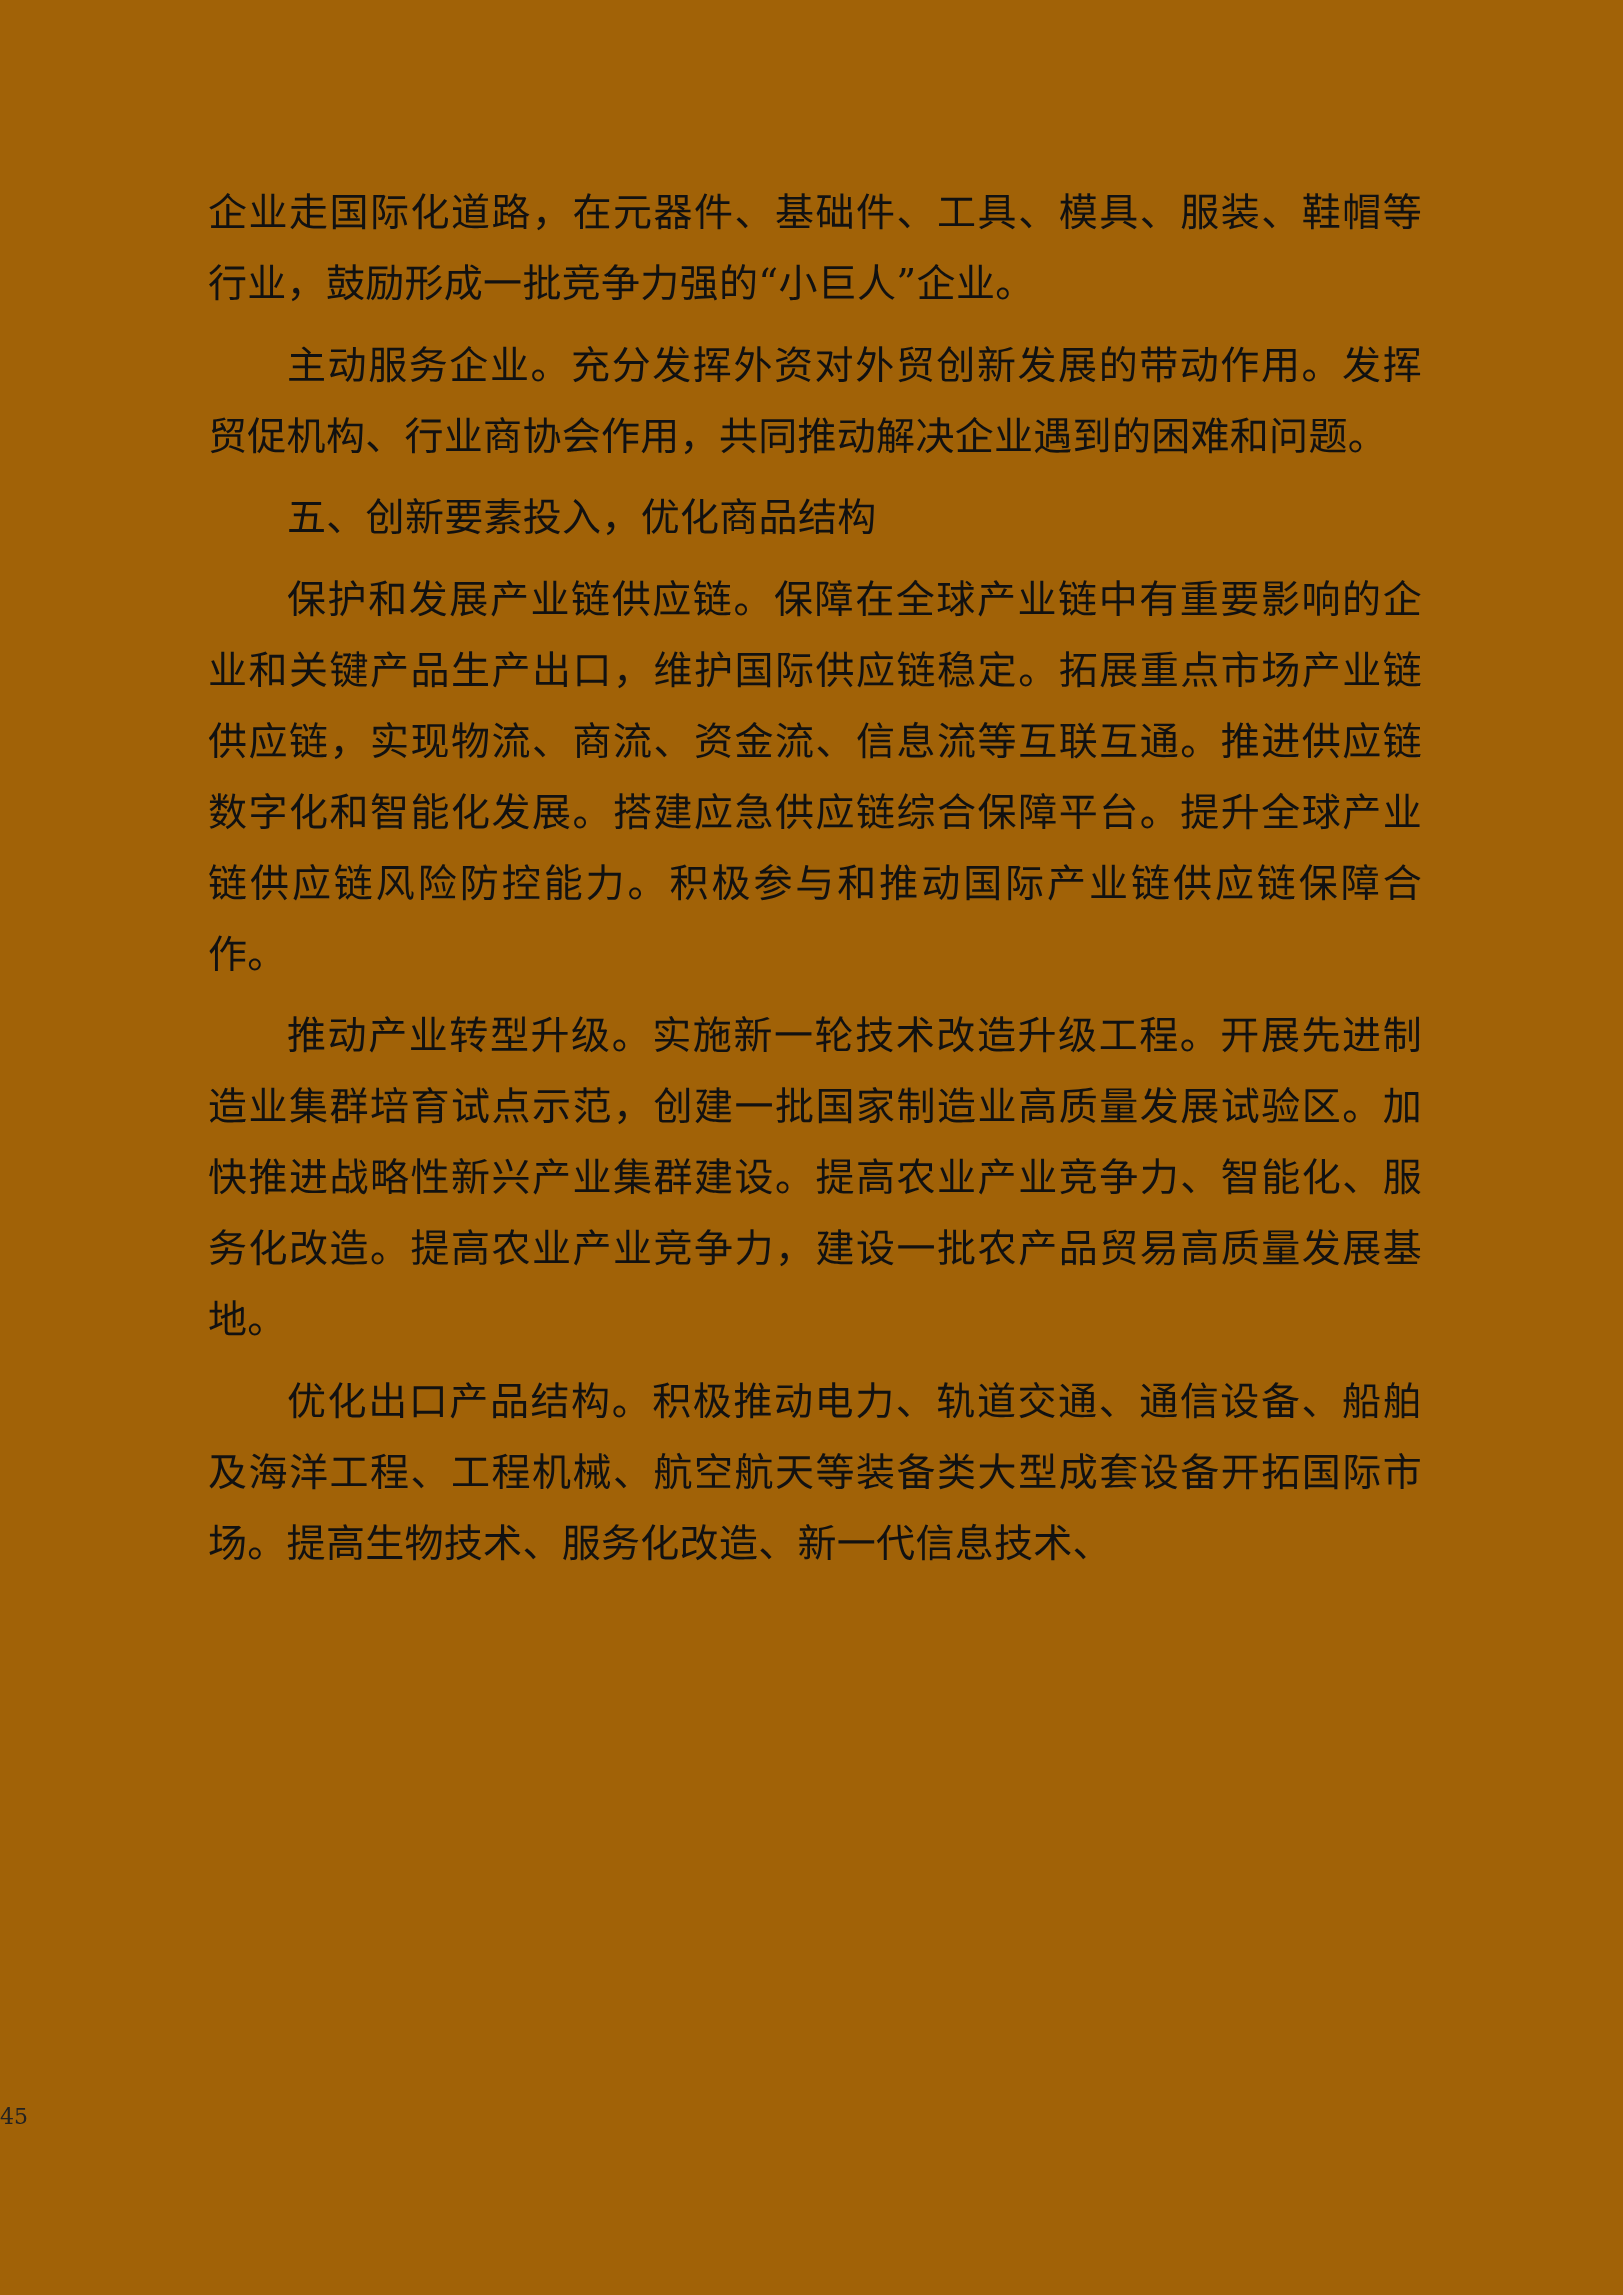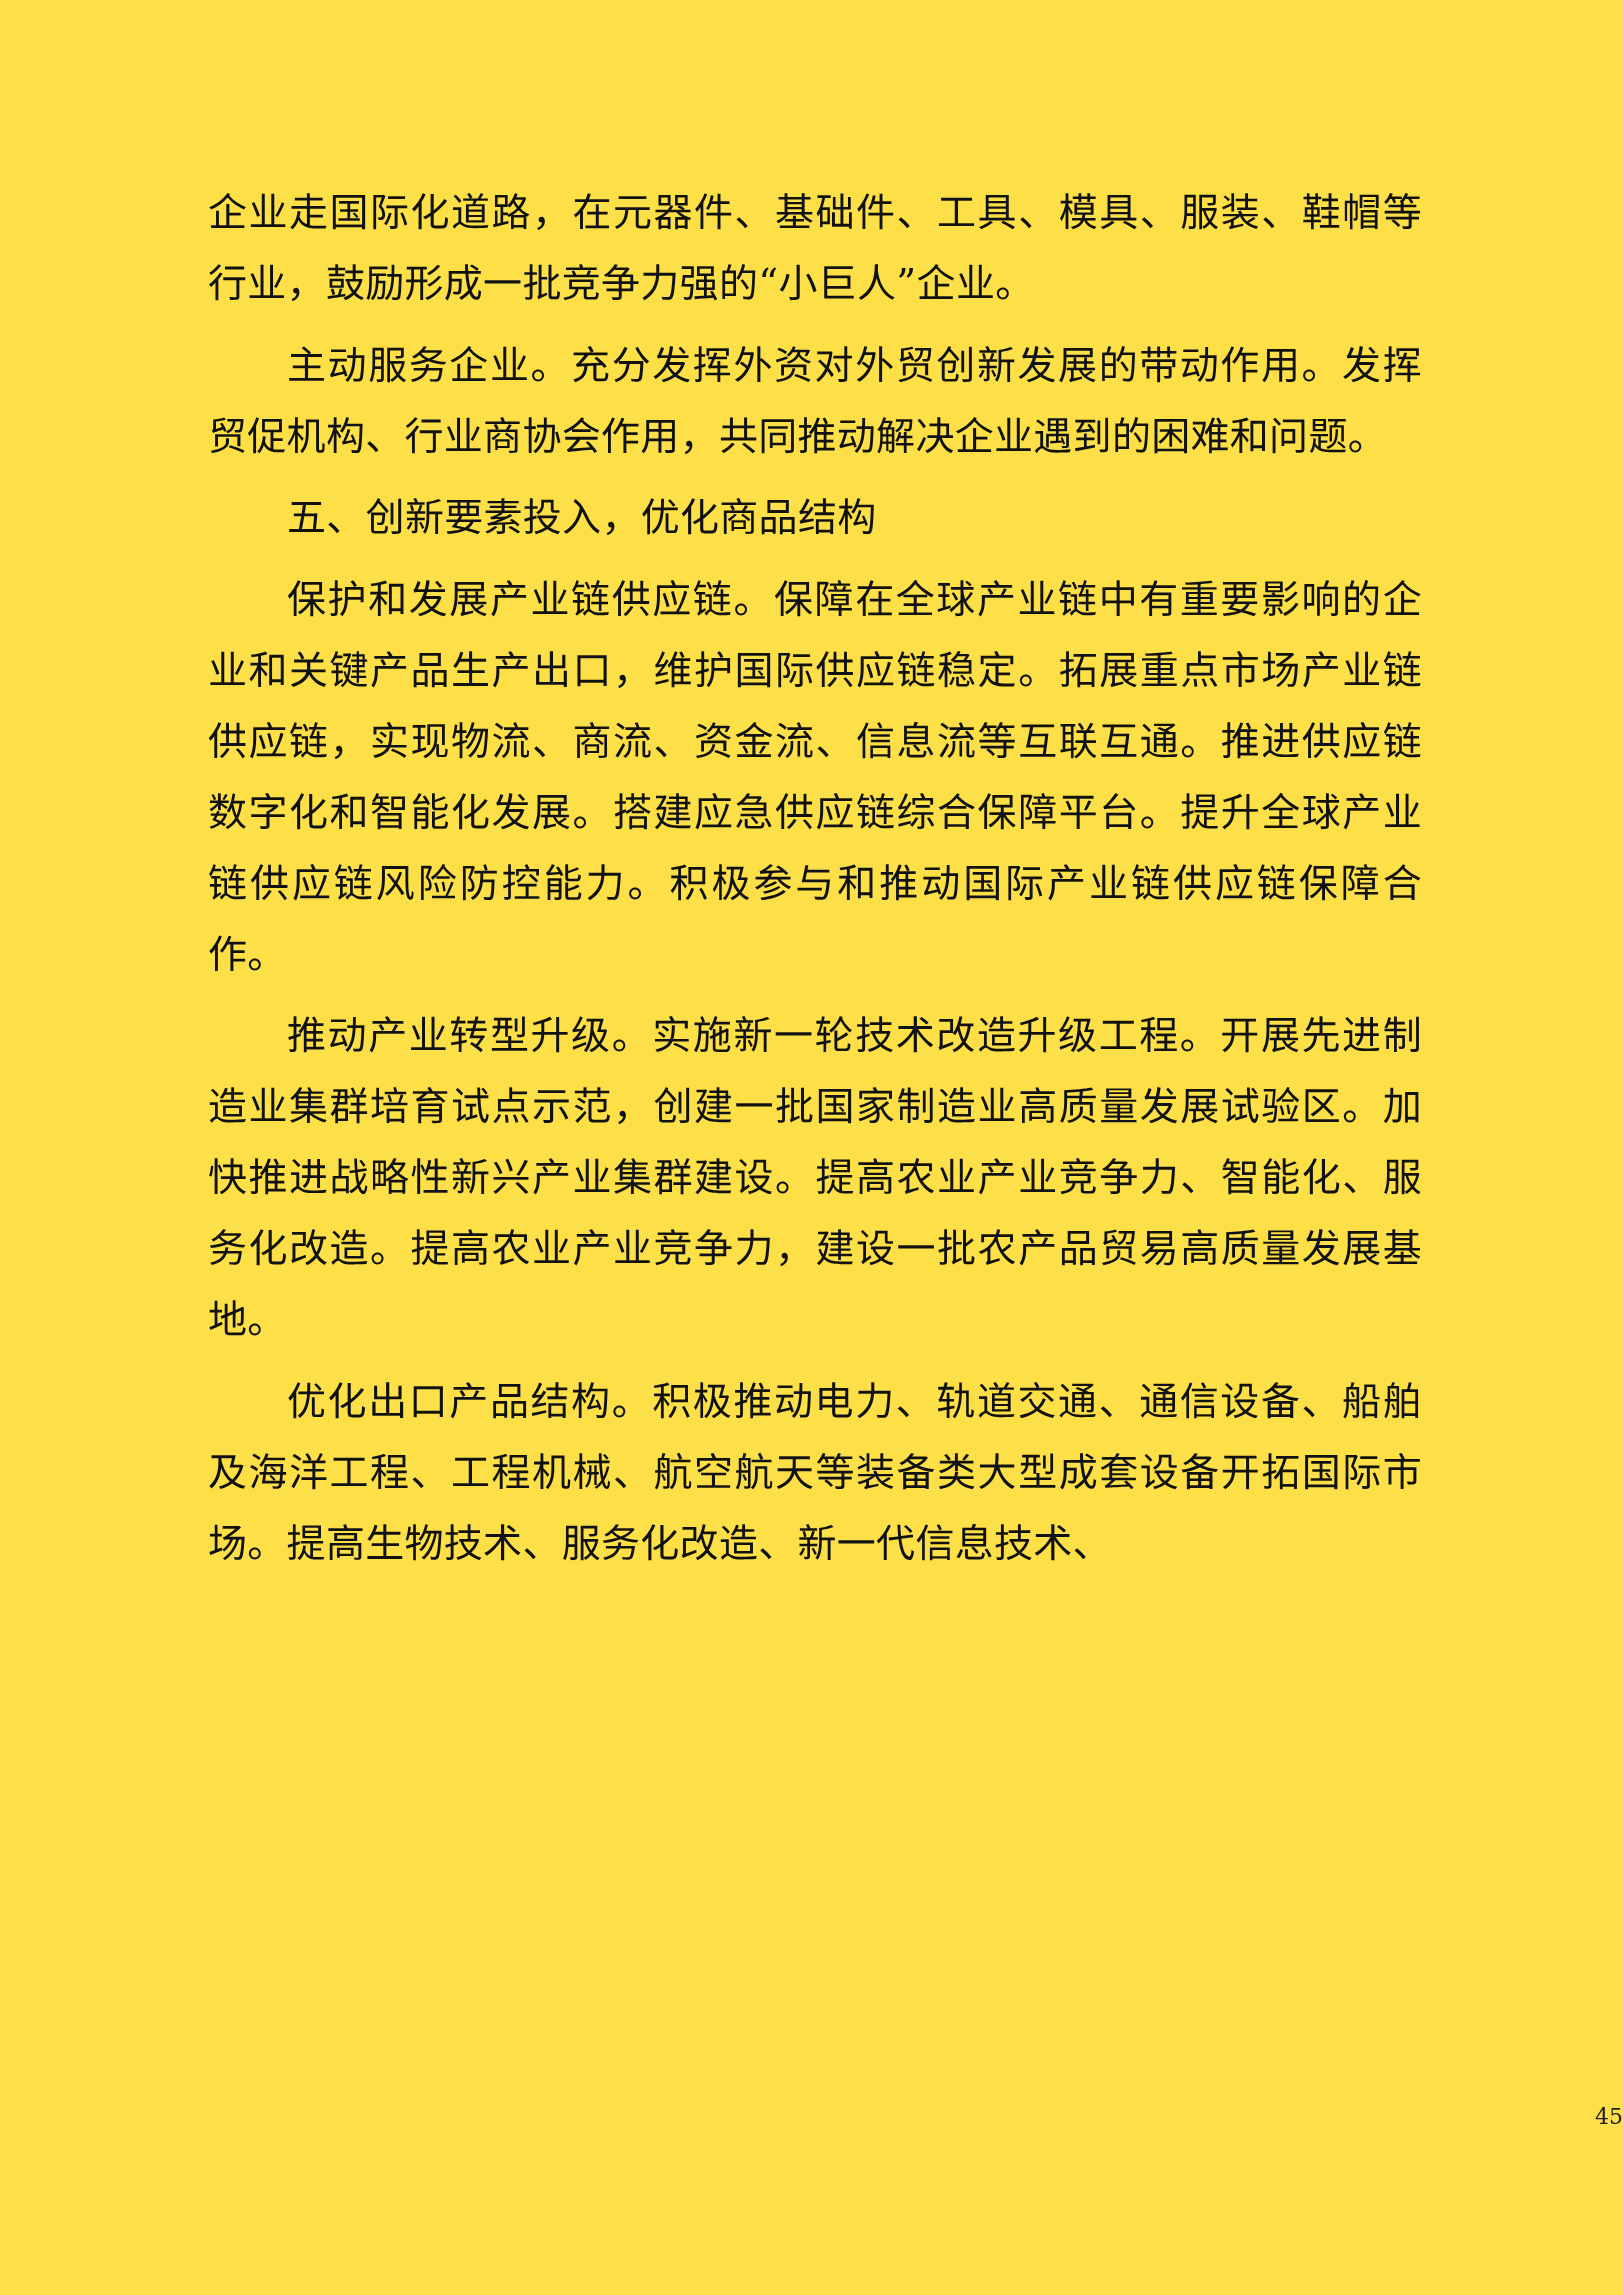--- a/index.html
+++ b/index.html
@@ -13,21 +13,21 @@
     font-family: "DejaVu Serif", "Liberation Serif", serif;
     color: #1a1a1a;
     position: relative;
     overflow: hidden;
   }
   #page {
     position: absolute;
     top: 0; left: 0;
     width: 1623px;
     height: 2295px;
-    background: #fde047;
+    background: #a16207;
   }
   #content {
     position: absolute;
     left: 208px;
     top: 177px;
     width: 1214px;
   }
   p.para {
     margin: 0 0 3.9px 0;
     font-size: 39px;
@@ -42,21 +42,21 @@
     text-indent: 79px;
   }
   p.spaced {
     margin-top: 10.5px;
   }
   #folio {
     position: absolute;
     top: 2104px;
     left: 0;
     width: 1623px;
-    text-align: right;
+    text-align: left;
     font-size: 22px;
     font-family: "DejaVu Serif", "Liberation Serif", serif;
     color: #222222;
   }
 </style>
 </head>
 <body>
 
 <div id="page">
 

